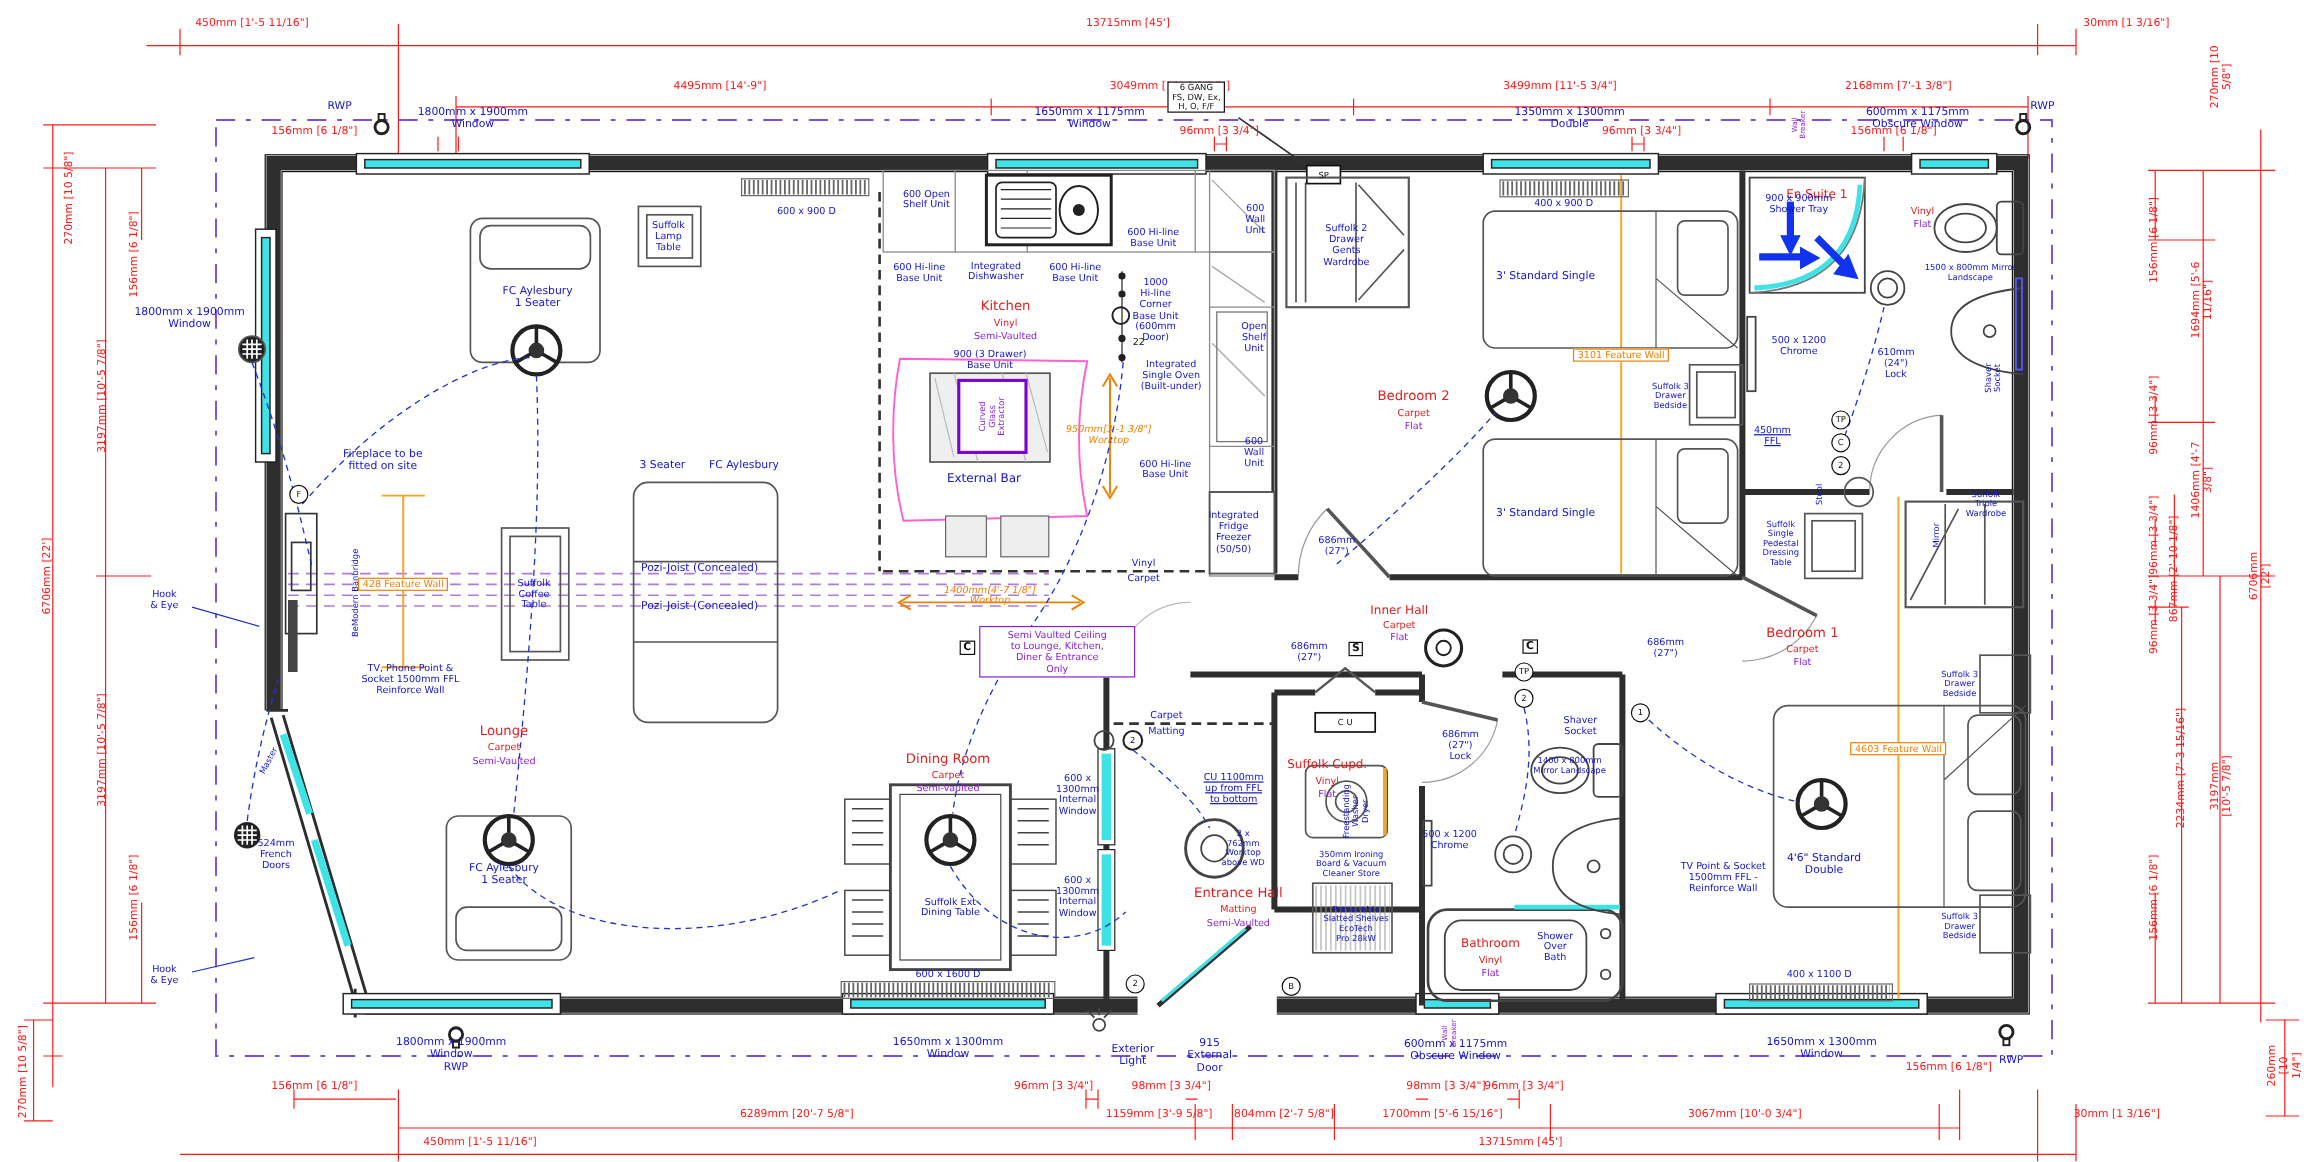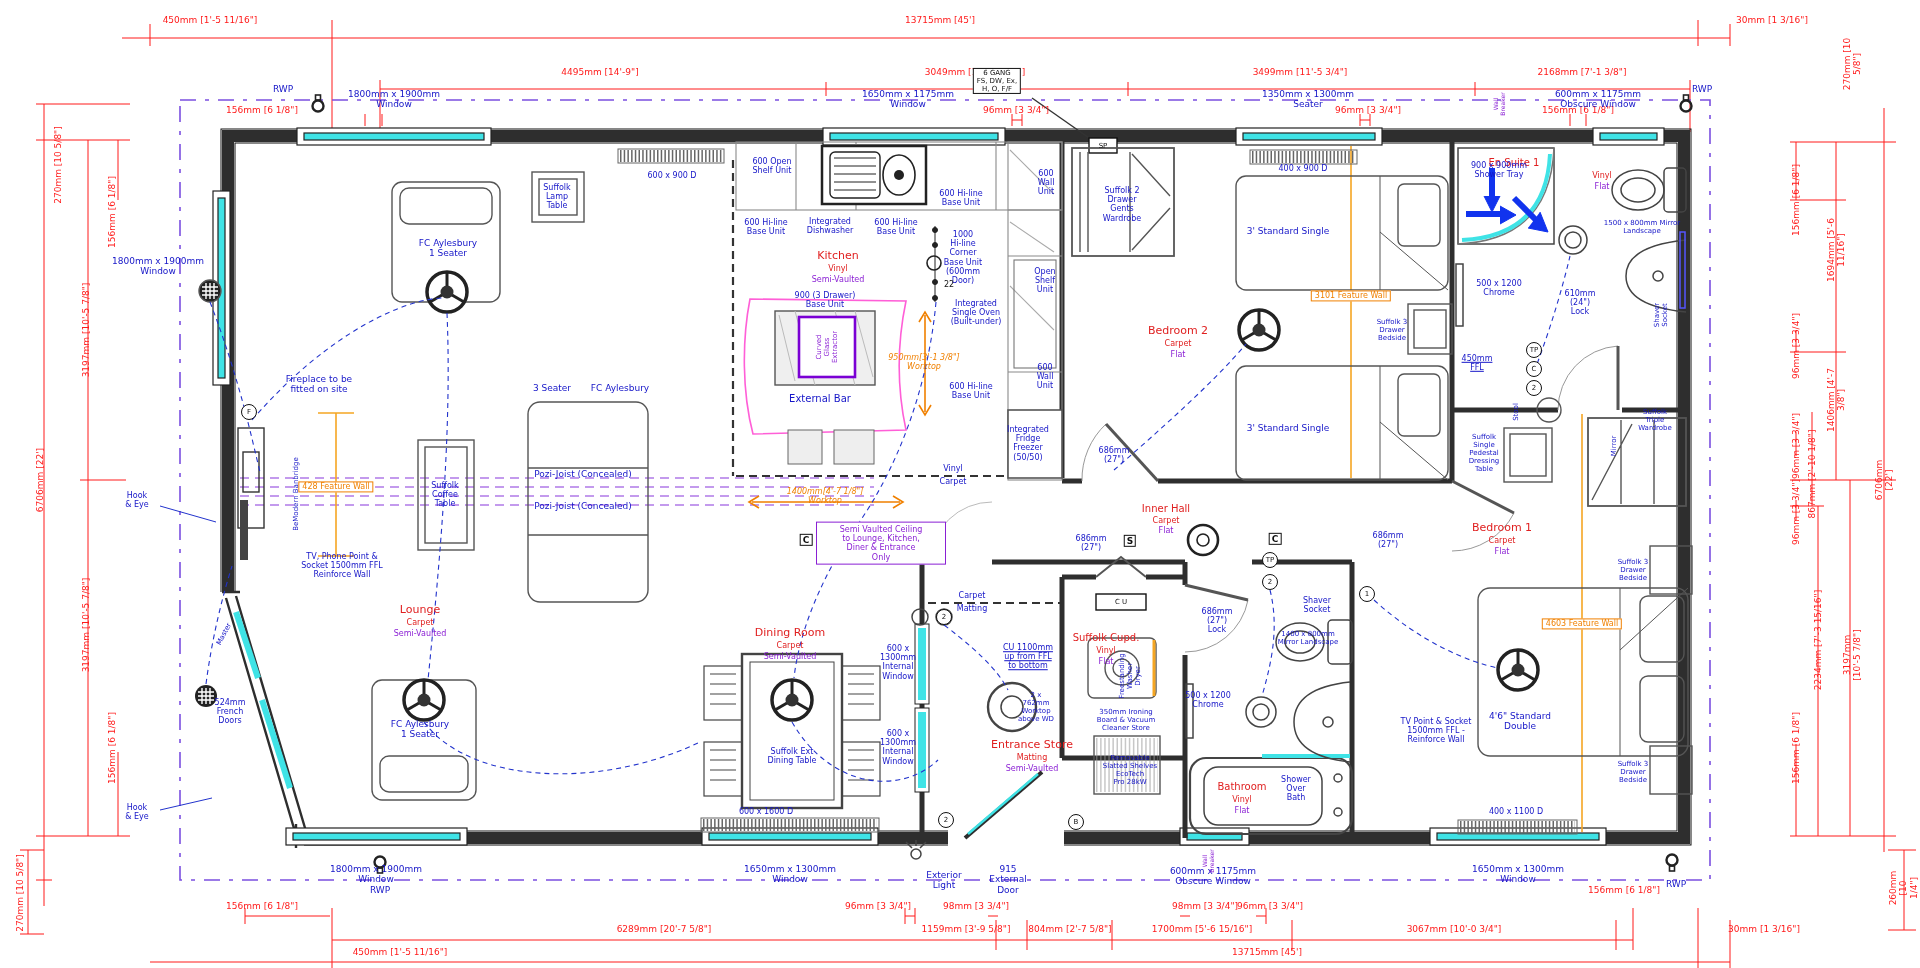--- a/index.html
+++ b/index.html
@@ -419,21 +419,21 @@
 
 <div class="lb r s11" style="left:838px;top:256px">Kitchen</div>
 <div class="lb r s8" style="left:838px;top:269px">Vinyl</div>
 <div class="lb p s8" style="left:838px;top:280px">Semi-Vaulted</div>
 <div class="lb r s11" style="left:420px;top:610px">Lounge</div>
 <div class="lb r s8" style="left:420px;top:623px">Carpet</div>
 <div class="lb p s8" style="left:420px;top:634px">Semi-Vaulted</div>
 <div class="lb r s11" style="left:790px;top:633px">Dining Room</div>
 <div class="lb r s8" style="left:790px;top:646px">Carpet</div>
 <div class="lb p s8" style="left:790px;top:657px">Semi-Vaulted</div>
-<div class="lb r s11" style="left:1032px;top:745px">Entrance Store</div>
+<div class="lb r s11" style="left:1032px;top:745px">Entrance Hall</div>
 <div class="lb r s8" style="left:1032px;top:758px">Matting</div>
 <div class="lb p s8" style="left:1032px;top:769px">Semi-Vaulted</div>
 <div class="lb r s10" style="left:1166px;top:509px">Inner Hall</div>
 <div class="lb r s8" style="left:1166px;top:521px">Carpet</div>
 <div class="lb p s8" style="left:1166px;top:531px">Flat</div>
 <div class="lb r s11" style="left:1178px;top:331px">Bedroom 2</div>
 <div class="lb r s8" style="left:1178px;top:344px">Carpet</div>
 <div class="lb p s8" style="left:1178px;top:355px">Flat</div>
 <div class="lb r s11" style="left:1502px;top:528px">Bedroom 1</div>
 <div class="lb r s8" style="left:1502px;top:541px">Carpet</div>
@@ -446,21 +446,21 @@
 <div class="lb p s8" style="left:1242px;top:811px">Flat</div>
 <div class="lb r s10" style="left:1106px;top:638px">Suffolk Cupd.</div>
 <div class="lb r s8" style="left:1106px;top:651px">Vinyl</div>
 <div class="lb p s8" style="left:1106px;top:662px">Flat</div>
 
 <div class="lb b" style="left:394px;top:99px">1800mm x 1900mm
 Window</div>
 <div class="lb b" style="left:908px;top:99px">1650mm x 1175mm
 Window</div>
 <div class="lb b" style="left:1308px;top:99px">1350mm x 1300mm
-Seater</div>
+Double</div>
 <div class="lb b" style="left:1598px;top:99px">600mm x 1175mm
 Obscure Window</div>
 <div class="lb b" style="left:158px;top:266px">1800mm x 1900mm
 Window</div>
 <div class="lb b" style="left:376px;top:874px">1800mm x 1900mm
 Window</div>
 <div class="lb b" style="left:790px;top:874px">1650mm x 1300mm
 Window</div>
 <div class="lb b" style="left:1213px;top:876px">600mm x 1175mm
 Obscure Window</div>
@@ -560,21 +560,21 @@
 <div class="lb b" style="left:319px;top:384px">Fireplace to be
 fitted on site</div>
 <div class="lb b s8" style="left:342px;top:566px">TV, Phone Point &amp;
 Socket 1500mm FFL
 Reinforce Wall</div>
 <div class="lb o s8 box" style="left:336px;top:487px">428 Feature Wall</div>
 <div class="lb b s7 v" style="left:296px;top:494px">BeModern Banbridge</div>
 <div class="lb circ" style="left:249px;top:412px">F</div>
 <div class="lb b s8" style="left:792px;top:756px">Suffolk Ext
 Dining Table</div>
-<div class="lb b s8" style="left:766px;top:812px">600 x 1600 D</div>
+<div class="lb b s8" style="left:790px;top:812px">600 x 1600 D</div>
 
 <div class="lb p s8 box note" style="left:881px;top:543px">Semi Vaulted Ceiling
 to Lounge, Kitchen,
 Diner &amp; Entrance
 Only</div>
 <div class="lb sq" style="left:806px;top:540px">C</div>
 <div class="lb b s8" style="left:953px;top:469px">Vinyl</div>
 <div class="lb b s8" style="left:953px;top:482px">Carpet</div>
 <div class="lb b s8" style="left:972px;top:596px">Carpet</div>
 <div class="lb b s8" style="left:972px;top:609px">Matting</div>

